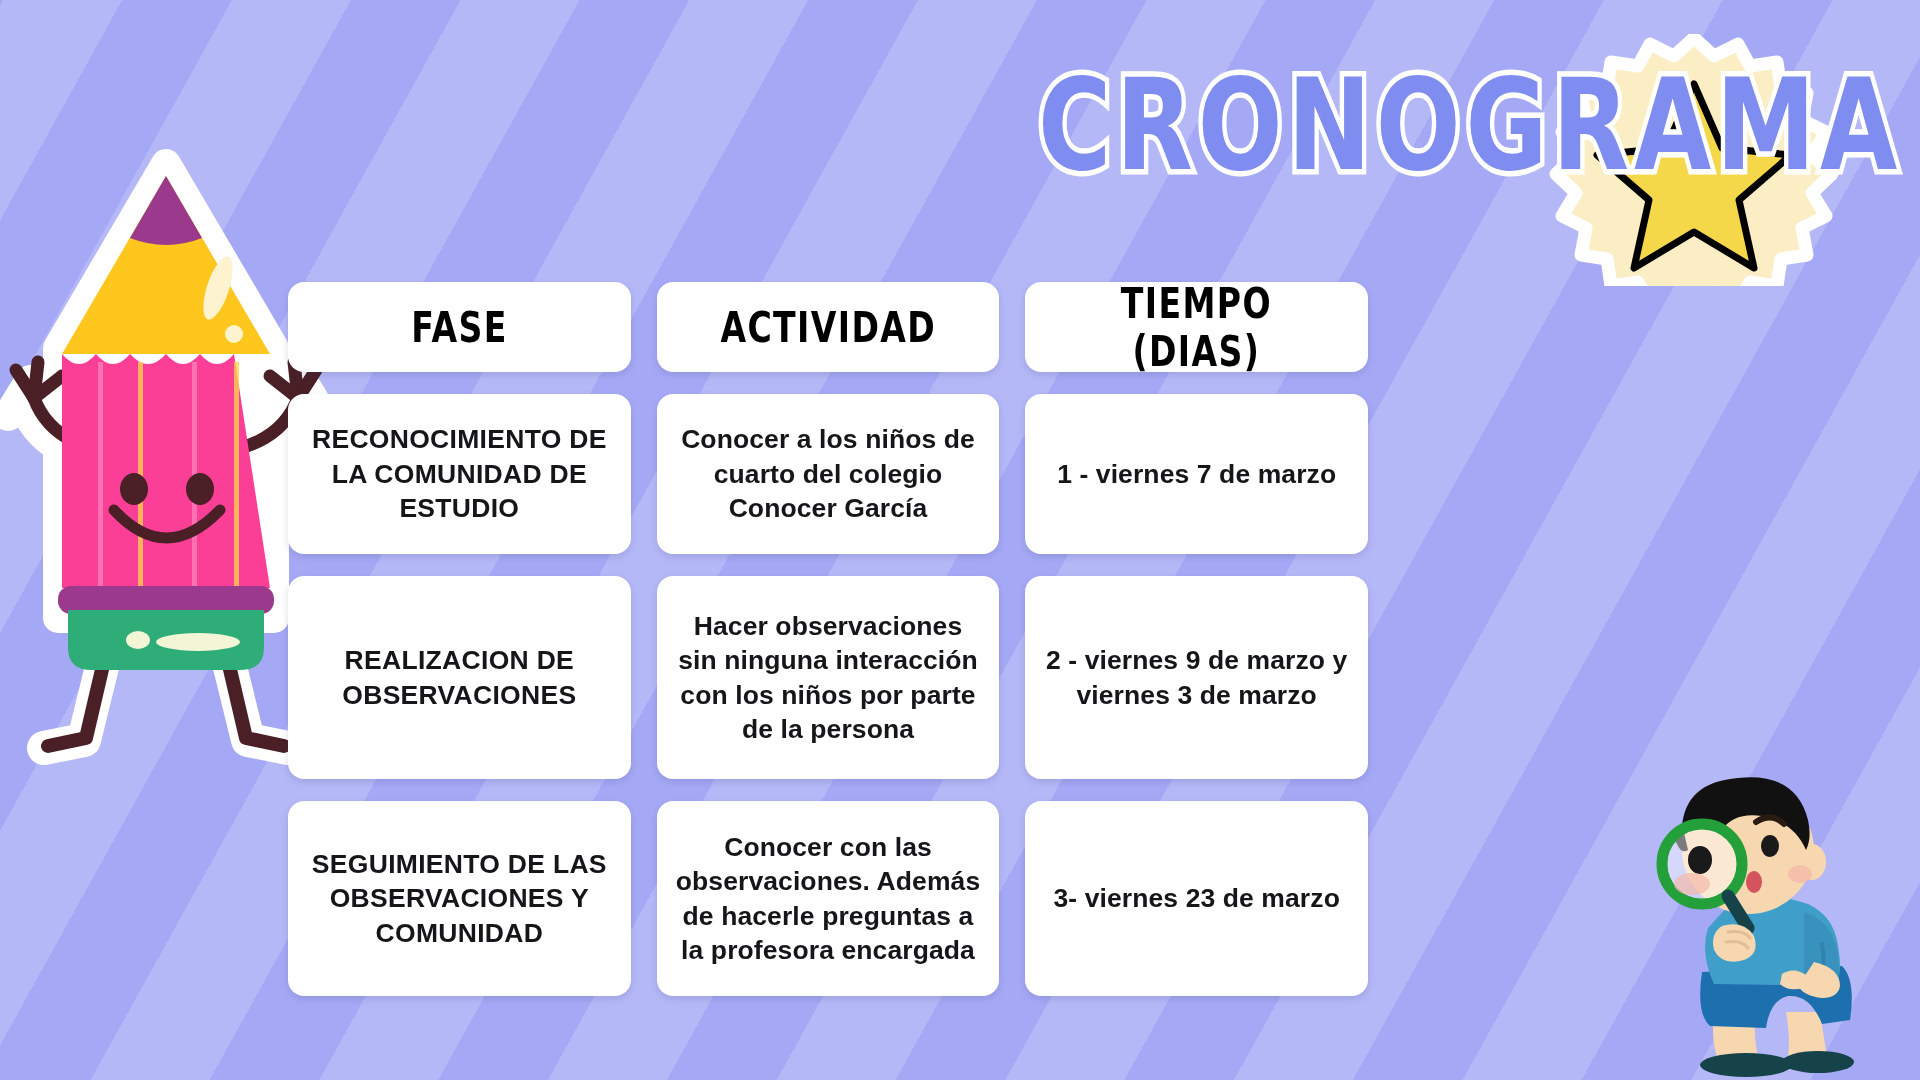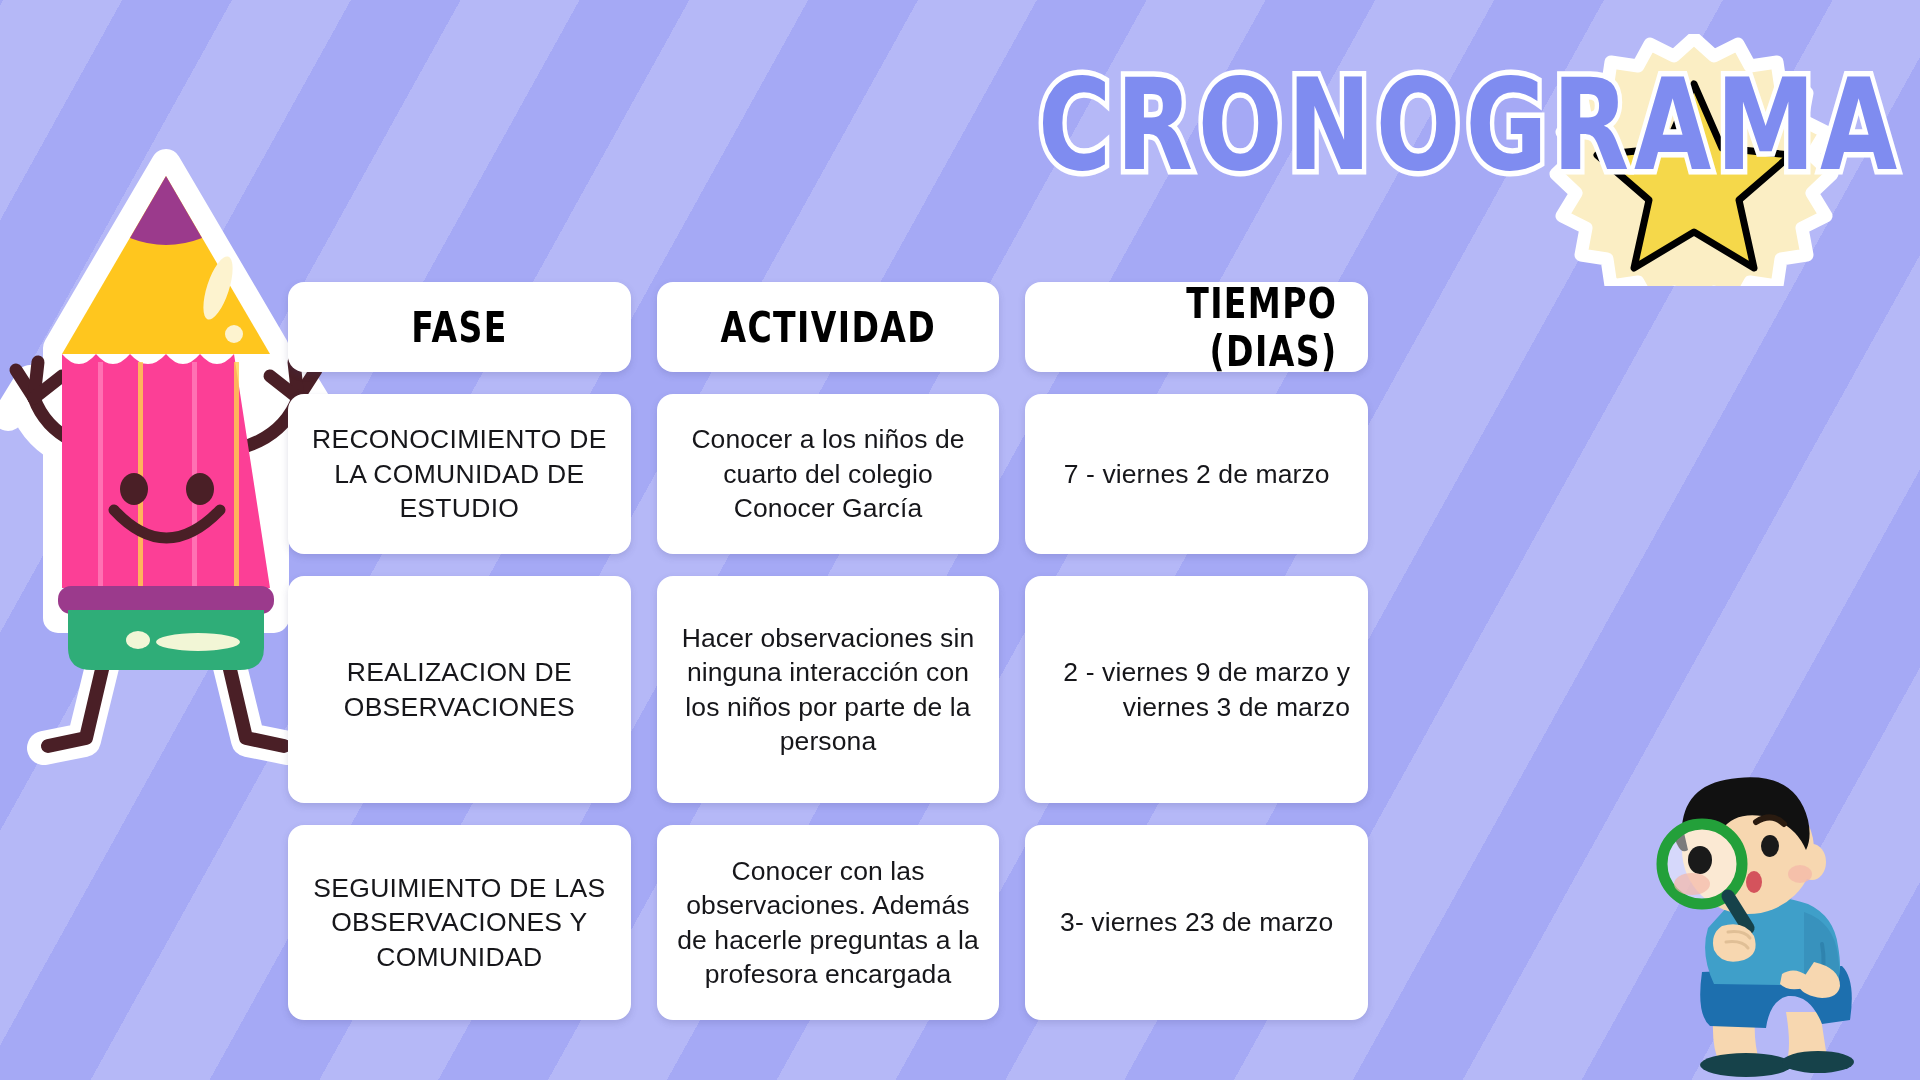--- a/index.html
+++ b/index.html
@@ -62,45 +62,46 @@
     border-radius: 16px;
     box-shadow: 0 3px 7px rgba(60,60,120,0.17);
     display: flex;
     align-items: center;
     justify-content: center;
     text-align: center;
     padding: 0 18px;
   }
   .col-fase      { width: 418px; }
   .col-actividad { width: 418px; }
-  .col-tiempo    { width: 418px; text-align: right; }
+  .col-tiempo    { width: 418px; }
 
   .row-head .cell { height: 90px; }
   .row-body .cell { min-height: 0; }
 
   .head-text {
     font-family: "DejaVu Sans", sans-serif;
     font-weight: 700;
     font-size: 36px;
     letter-spacing: 1.5px;
     color: #000000;
     transform: scaleY(1.18) scaleX(0.92);
   }
   .body-text {
     font-family: "Liberation Sans", sans-serif;
     font-size: 26.5px;
     line-height: 1.30;
     color: #16161a;
     letter-spacing: 0.1px;
+    font-weight: bold;
   }
   .body-text.upper { letter-spacing: 0.3px; }
 
   
   #row1 .cell { height: 160px; }
-  #row2 .cell { height: 227px; }
+  #row2 .cell { height: 203px; }
   #row3 .cell { height: 195px; }
 
   
   #pencil { position: absolute; left: -14px; top: 148px; width: 360px; height: 640px; z-index: 12; }
 
   
   #star { position: absolute; left: 1548px; top: 34px; width: 292px; height: 252px; z-index: 12; }
 
   
   #boy { position: absolute; left: 1636px; top: 776px; width: 280px; height: 304px; z-index: 18; }
@@ -251,21 +252,21 @@
   </div>
 
   <div class="row row-body" id="row1">
     <div class="cell col-fase">
       <span class="body-text upper">RECONOCIMIENTO DE LA COMUNIDAD DE ESTUDIO</span>
     </div>
     <div class="cell col-actividad">
       <span class="body-text">Conocer a los niños de cuarto del colegio Conocer García</span>
     </div>
     <div class="cell col-tiempo">
-      <span class="body-text">7 - viernes 2 de marzo</span>
+      <span class="body-text">1 - viernes 7 de marzo</span>
     </div>
   </div>
 
   <div class="row row-body" id="row2">
     <div class="cell col-fase">
       <span class="body-text upper">REALIZACION DE OBSERVACIONES</span>
     </div>
     <div class="cell col-actividad">
       <span class="body-text">Hacer observaciones sin ninguna interacción con los niños por parte de la persona</span>
     </div>

